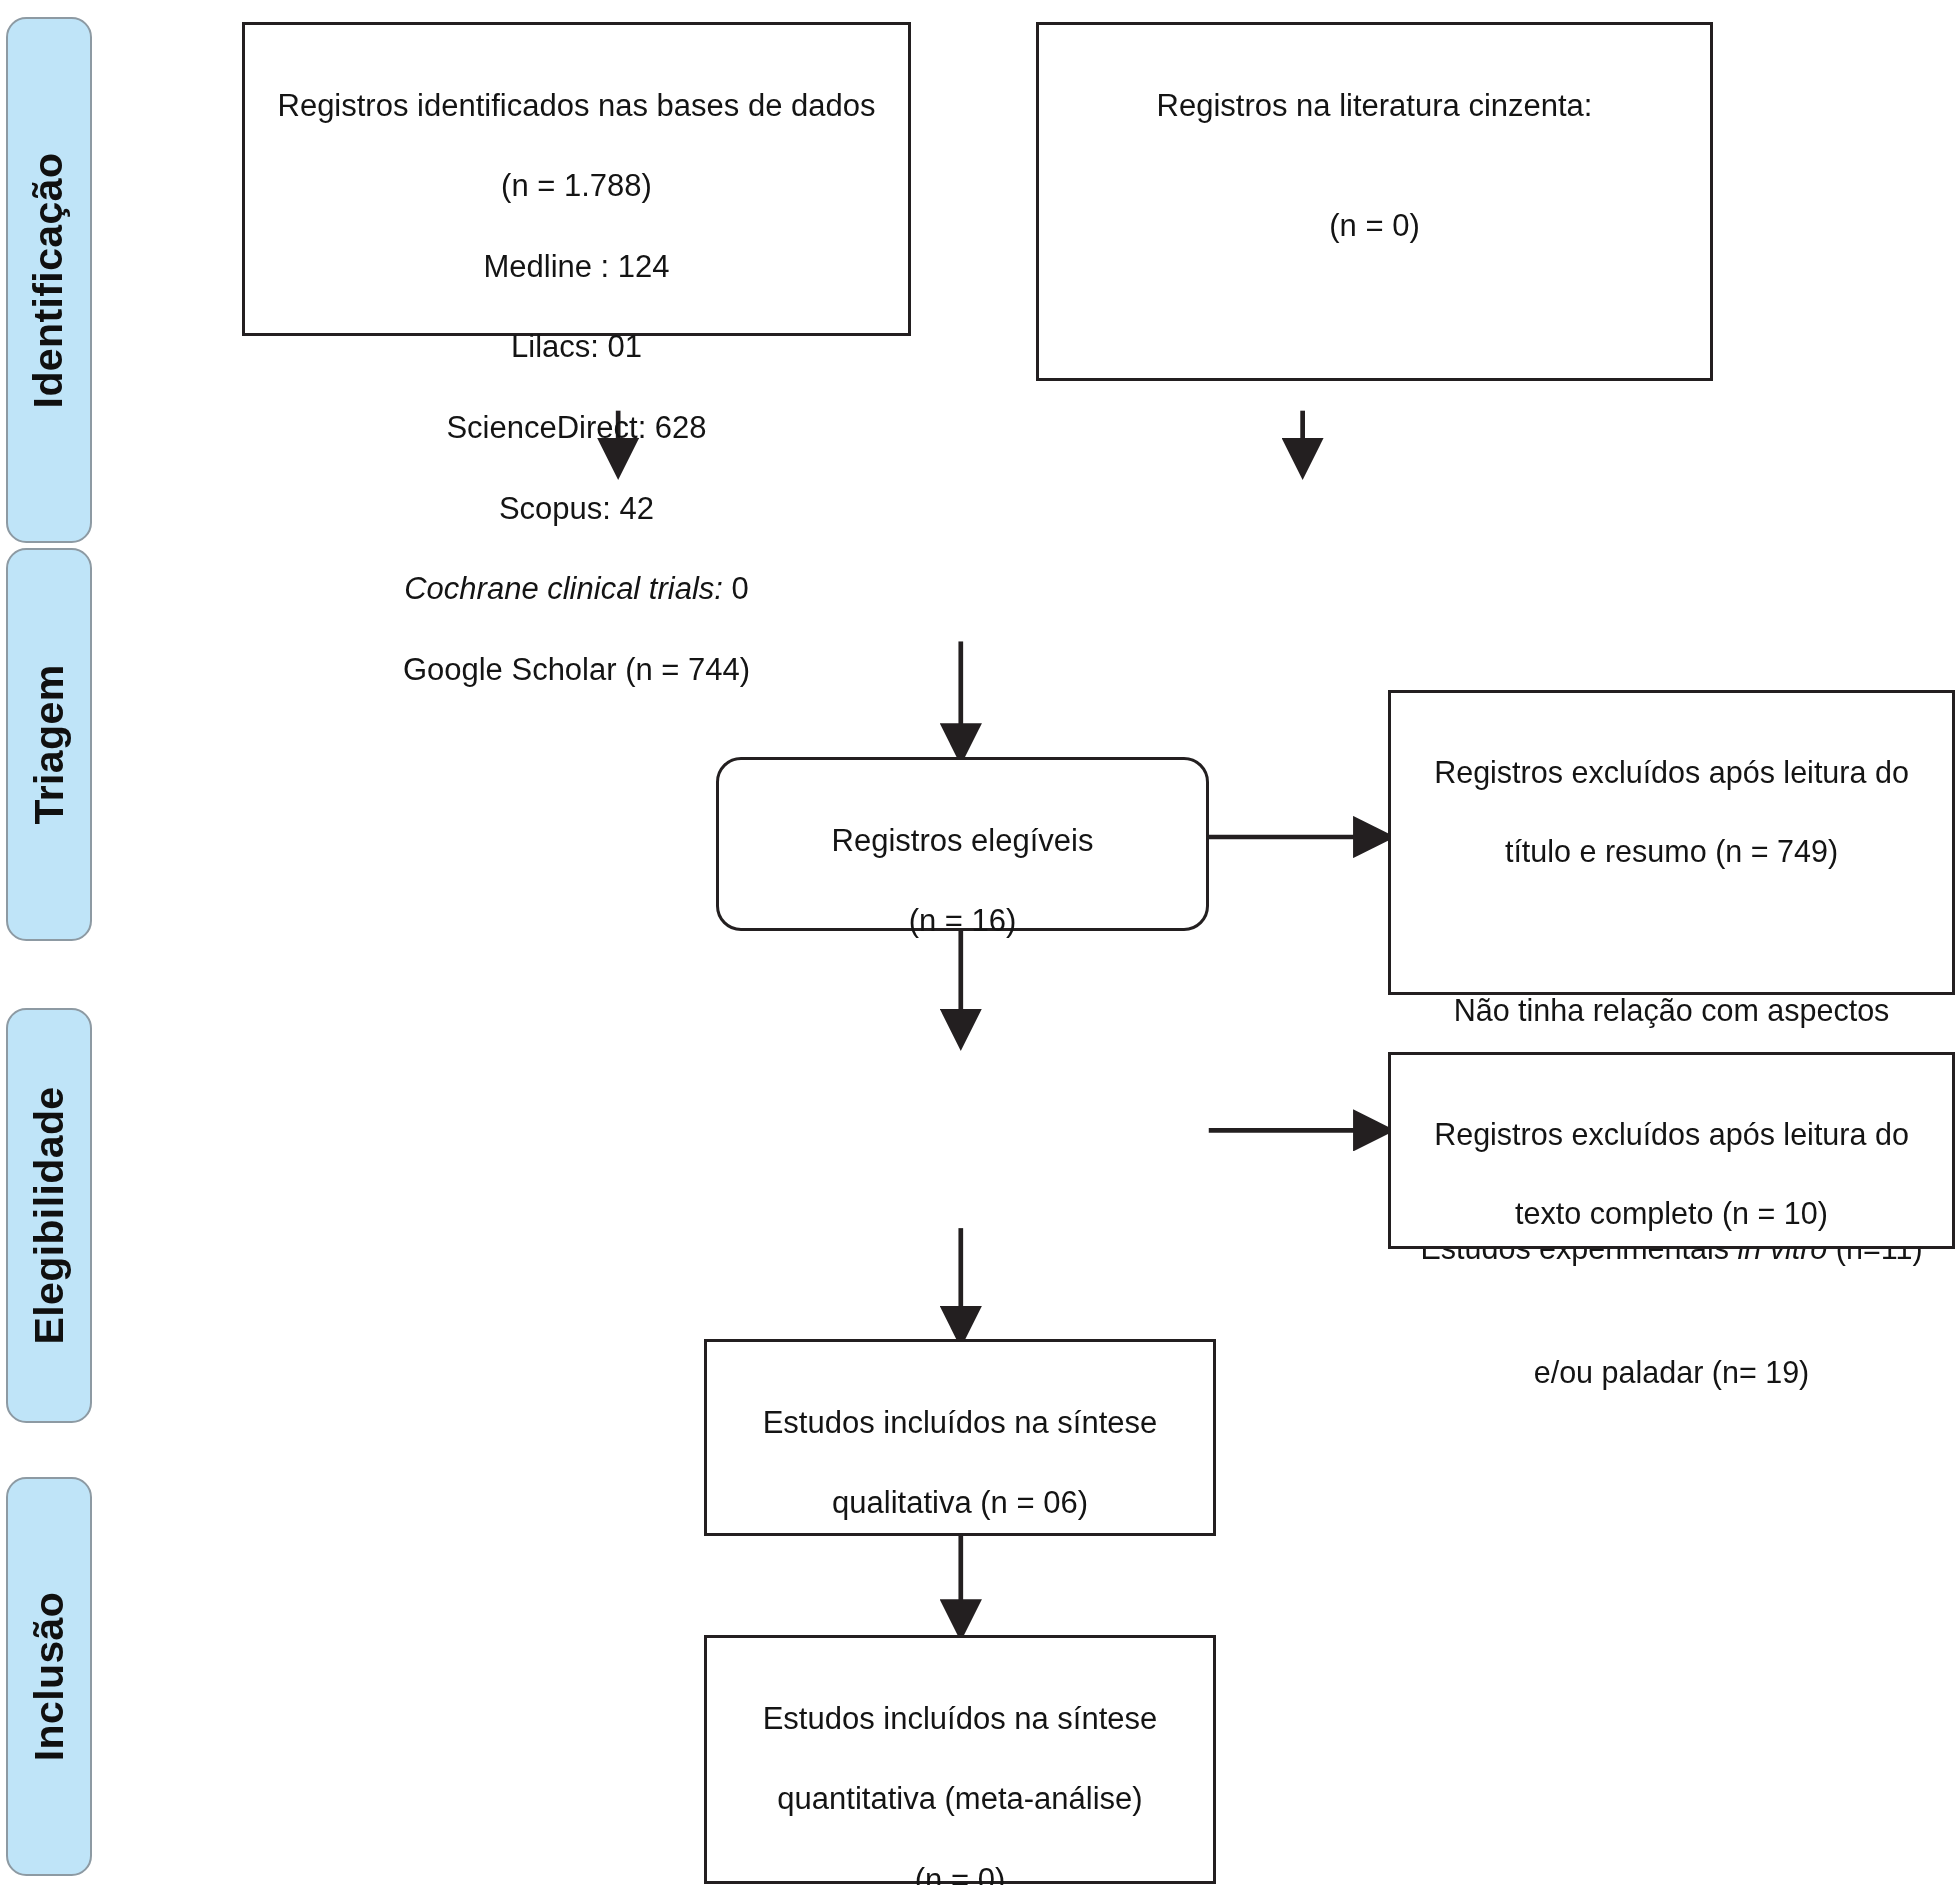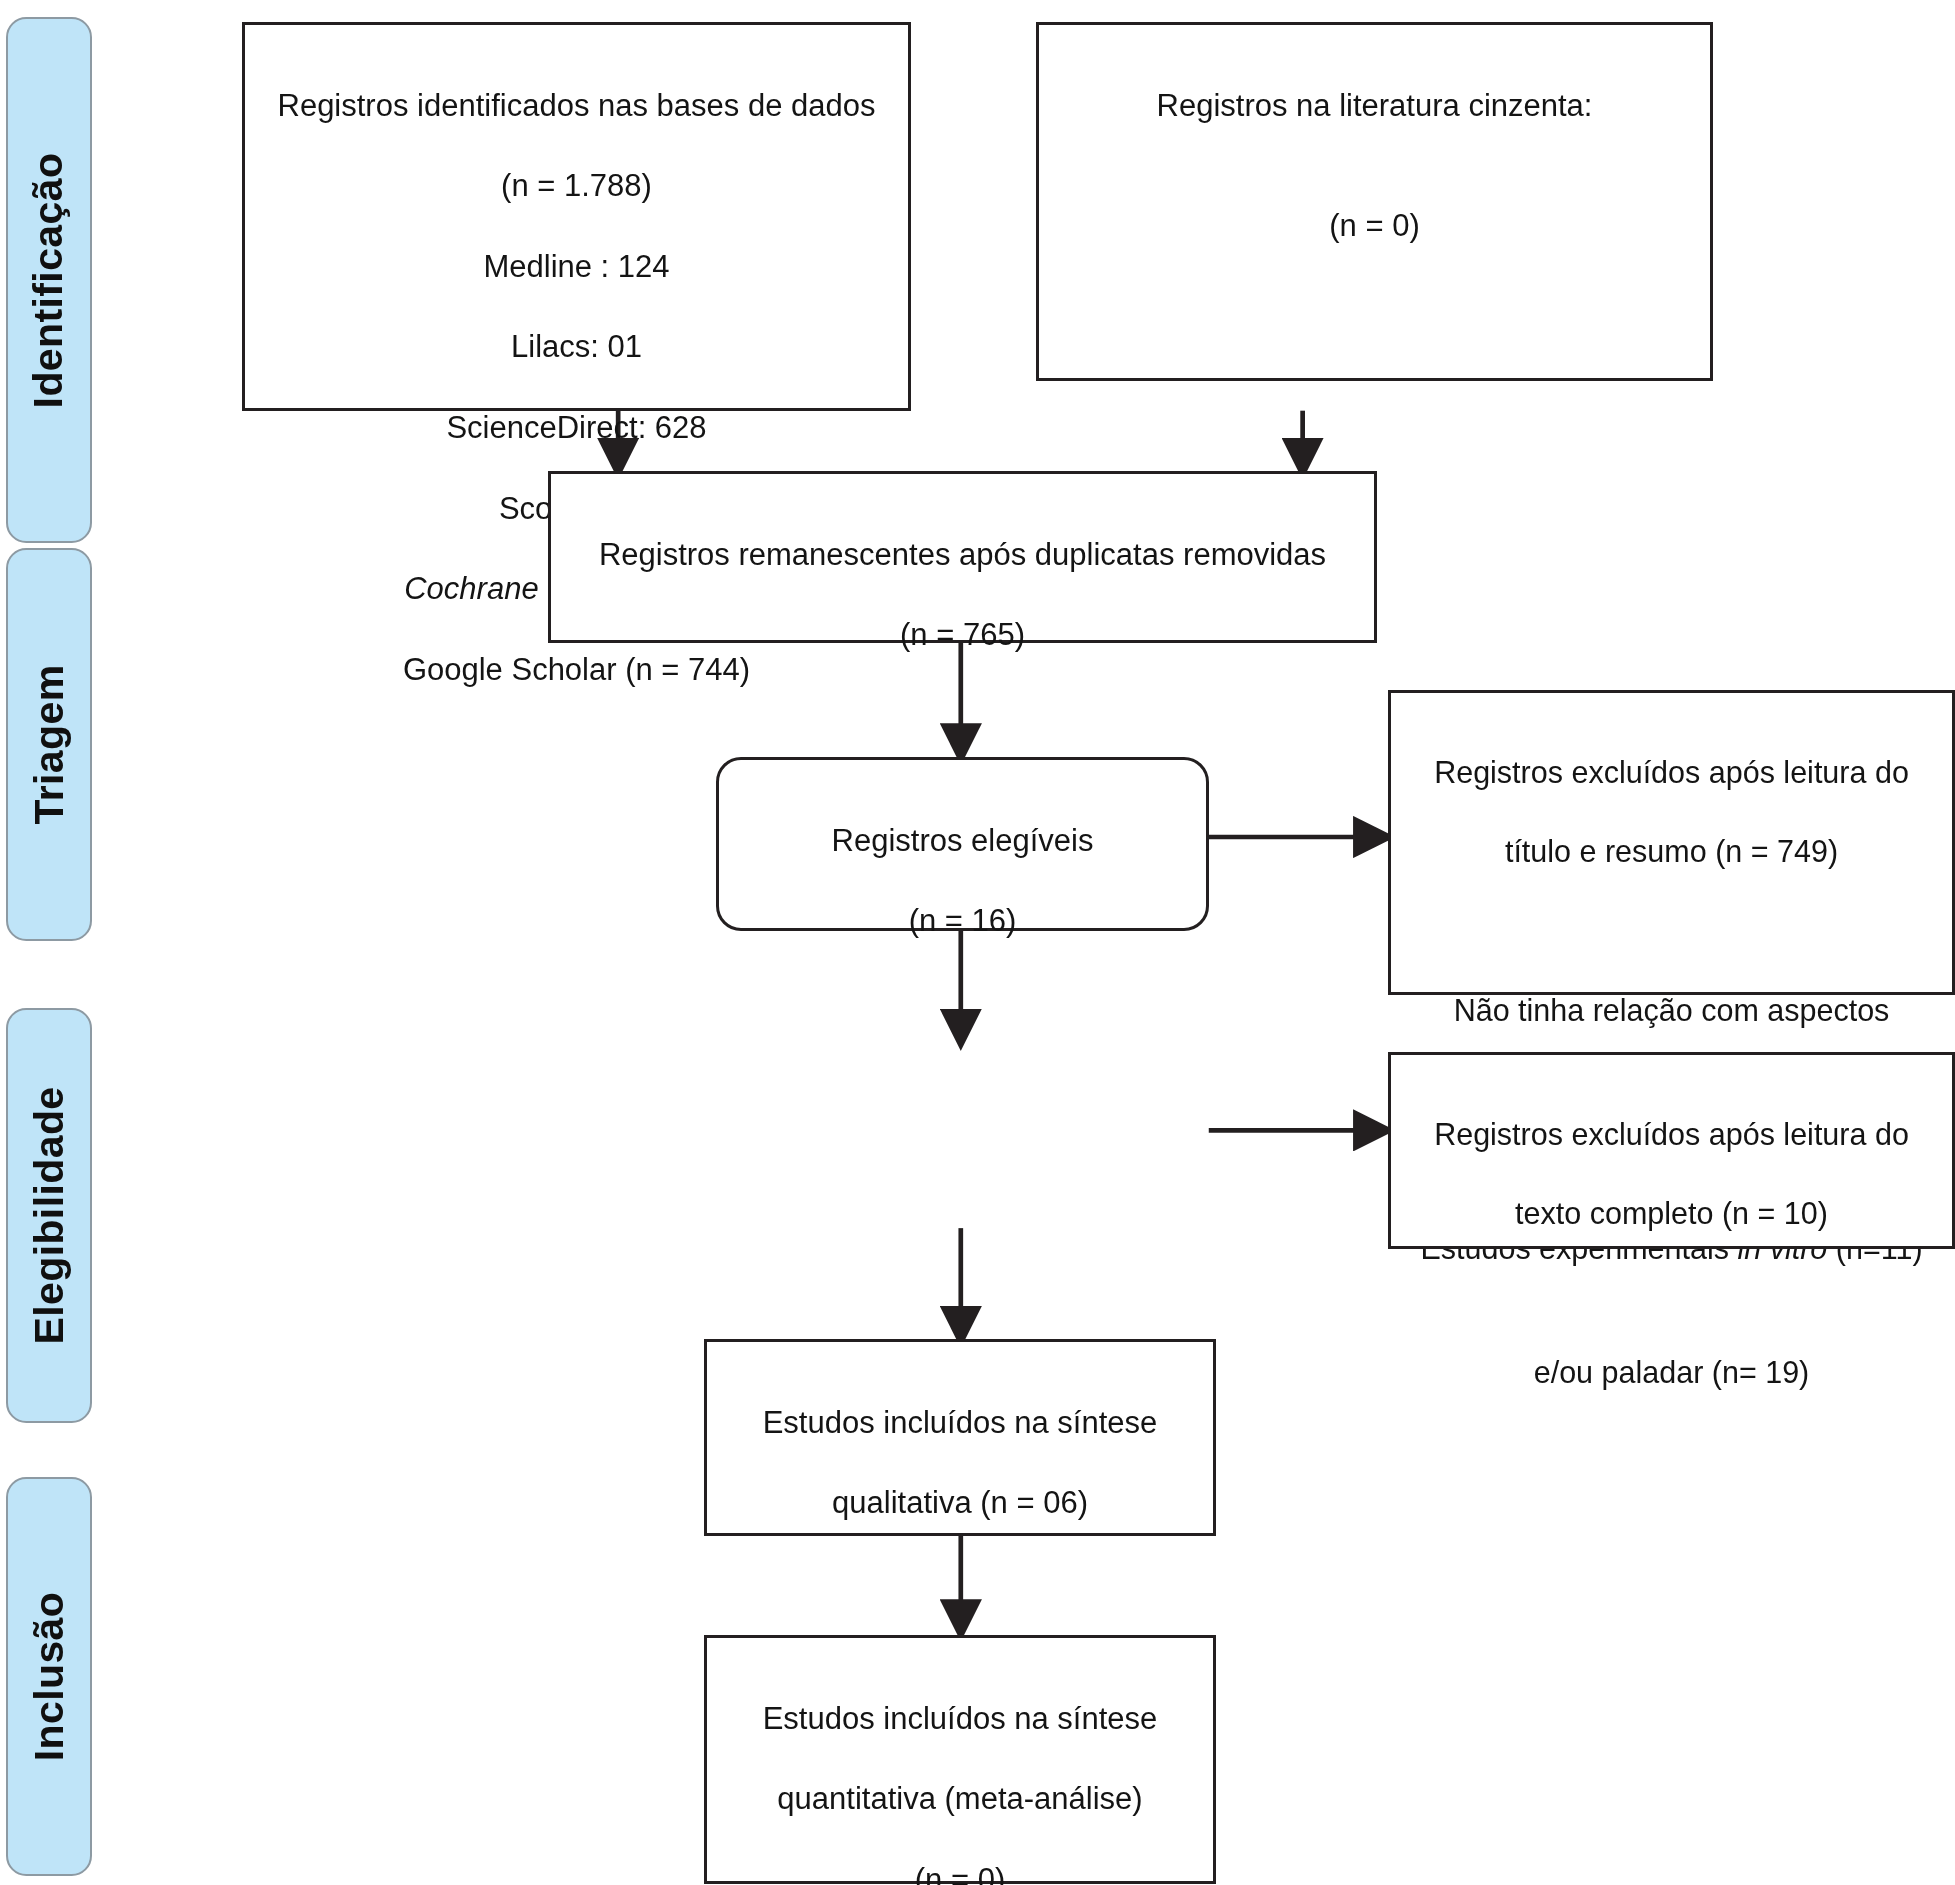--- a/index.html
+++ b/index.html
@@ -111,46 +111,40 @@
   </div>
 
   <div class="phase" style="left:6.3px;  top:1008px; width:86px; height:415px;">
     <span class="phase-label">Elegibilidade</span>
   </div>
 
   <div class="phase" style="left:6.3px;  top:1477px; width:86px; height:399px;">
     <span class="phase-label">Inclusão</span>
   </div>
 
-  <div class="box" style="left:242px; top:22px; width:669px; height:389px;">
+  <div class="box" style="left:242px; top:22px; width:669px; height:314px;">
     <span class="box-text">
       <span>Registros identificados  nas bases de dados</span><br>
       <span>(n = 1.788)</span><br>
       <span>Medline : 124</span><br>
       <span>Lilacs: 01</span><br>
       <span>ScienceDirect: 628</span><br>
       <span>Scopus: 42</span><br>
       <span class="italic-line">Cochrane clinical trials:</span><span> 0</span><br>
       <span>Google Scholar (n = 744)</span>
     </span>
   </div>
 
   <div class="box" style="left:1036px; top:22px; width:677px; height:359px;">
     <span class="box-text">
       <span>Registros na literatura cinzenta:</span><br><br>
       <span>(n = 0)</span>
     </span>
   </div>
 
-  <div class="box" style="left:548px; top:471px; width:829px; height:172px;">
-    <span class="box-text">
-      <span>Registros remanescentes após duplicatas removidas</span><br>
-      <span>(n = 765)</span>
-    </span>
-  </div>
 
   <div class="box" style="left:716px; top:757px; width:493px; height:174px;border-radius:25px;">
     <span class="box-text">
       <span>Registros elegíveis</span><br>
       <span>(n = 16)</span>
     </span>
   </div>
 
   <div class="box" style="left:1388px; top:690px; width:567px; height:305px;">
     <span class="box-text" style="font-size:30.5px;">

